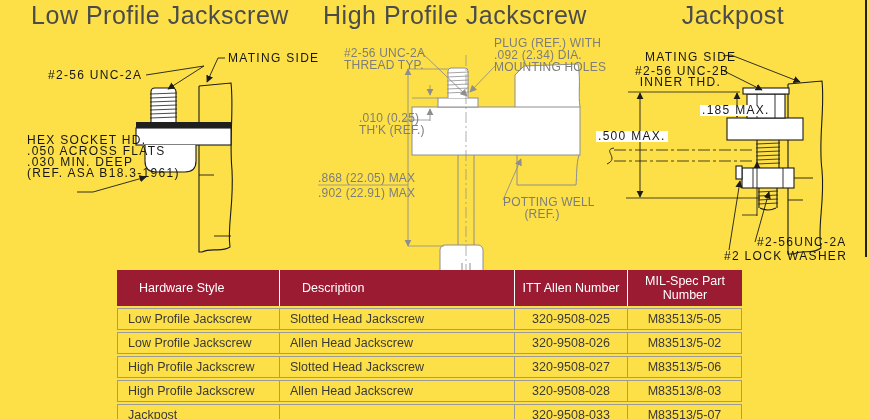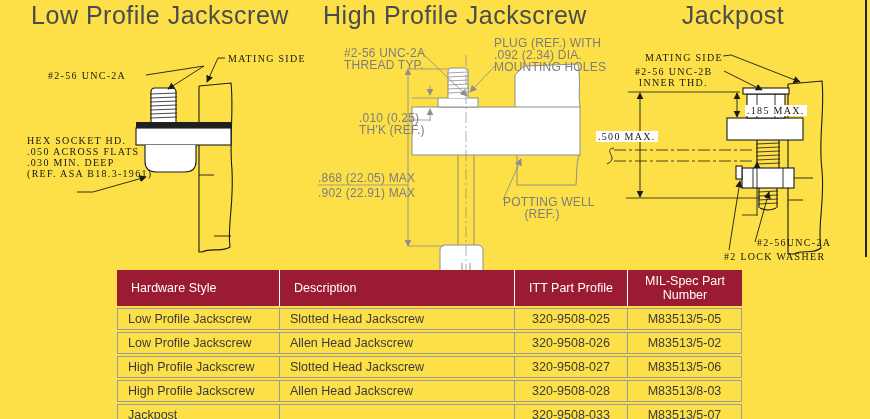--- a/index.html
+++ b/index.html
@@ -2,36 +2,36 @@
 <html style="--accent: #9b1b32;"><head>
 <meta charset="utf-8">
 <style>
   html,body{margin:0;padding:0;background:#fff;}
   #page{position:relative;width:870px;height:419px;background:#fde047;overflow:hidden;
         font-family:"Liberation Sans",sans-serif;}
   
   .dtitle{position:absolute;font-family:"Liberation Sans",sans-serif;font-size:25px;
           color:#4b4b4b;letter-spacing:.5px;text-align:center;white-space:nowrap;}
   
-  .dlabel{position:absolute;font-family:Liberation Serif, serif;font-size:10px;
+  .dlabel{position:absolute;font-family:Liberation Sans, sans-serif;font-size:12px;
           letter-spacing:1.3px;color:#161616;white-space:pre;line-height:11px;}
   
   .glabel{position:absolute;font-family:"Liberation Sans",sans-serif;font-size:12px;
           color:#7d7d7d;white-space:pre;line-height:12px;letter-spacing:.2px;}
   .wbg{background:#fff;padding:0 2px;}
   .ctr{text-align:center;}
   svg.diagram{position:absolute;overflow:visible;}
   
   #page-edge{position:absolute;left:865px;top:0;width:2px;height:257px;background:#222;}
   
   #parts-table{position:absolute;left:117px;top:268px;width:625px;
                border-collapse:separate;border-spacing:0 2px;table-layout:fixed;}
   #parts-table th{background:var(--accent,#9b1b32);color:#fff;font-weight:normal;
                   font-size:12.5px;height:36px;vertical-align:middle;padding:0;}
-  #parts-table th.left{text-align:left;padding-left:14px;}
+  #parts-table th.left{text-align:left;padding-left:22px;}
   #parts-table th.ctr{text-align:center;}
   #parts-table th:not(:last-child){border-right:1.5px solid #fff;}
   #parts-table td{border:1px solid #9b9b9b;border-left:none;font-size:12.5px;color:#3a3a3a;
                   height:18px;padding:1px 0 1px 10px;white-space:nowrap;overflow:hidden;}
   #parts-table td:first-child{border-left:1px solid #9b9b9b;}
   #parts-table td.num{text-align:center;padding-left:0;}
 </style>
 </head>
 <body>
 
@@ -172,39 +172,39 @@
       <path d="M133,16 L141,15 L210,42" stroke-width="0.9" marker-end="url(#mC)"></path>
       <path d="M134,31 L172,50" stroke-width="0.9" marker-end="url(#mC)"></path>
       <path d="M165,202 L179,152" stroke-width="0.9" marker-end="url(#mC)"></path>
       <path d="M139,210 L150,141" stroke-width="0.9" marker-end="url(#mC)"></path>
     </g>
   </svg>
 
   <div class="dlabel" style="left:645px;top:52px;">MATING SIDE</div>
   <div class="dlabel" style="left:635px;top:66px;">#2-56 UNC-2B
  INNER THD.</div>
-  <div class="dlabel wbg" style="left:700px;top:105px;margin-left:45px;">.185 MAX.</div>
+  <div class="dlabel wbg" style="left:700px;top:105px;">.185 MAX.</div>
   <div class="dlabel wbg" style="left:596px;top:131px;">.500 MAX.</div>
   <div class="dlabel" style="left:757px;top:237px;">#2-56UNC-2A</div>
   <div class="dlabel" style="left:724px;top:251px;">#2 LOCK WASHER</div>
 
   <div id="page-edge"></div>
 
   <table id="parts-table">
     <colgroup>
       <col style="width:163px">
         <col style="width:235px">
         <col style="width:113px">
         <col style="width:114px">
     </colgroup>
     <thead>
       <tr>
         <th class="left">Hardware Style</th>
         <th class="left">Description</th>
-        <th class="ctr">ITT Part Profile</th>
+        <th class="ctr">ITT Allen Number</th>
         <th class="ctr">MIL-Spec Part Number</th>
       </tr>
     </thead>
     <tbody>
       <tr>
         <td>Low Profile Jackscrew</td>
         <td>Slotted Head Jackscrew</td>
         <td class="num">320-9508-025</td>
         <td class="num">M83513/5-05</td>
       </tr>

